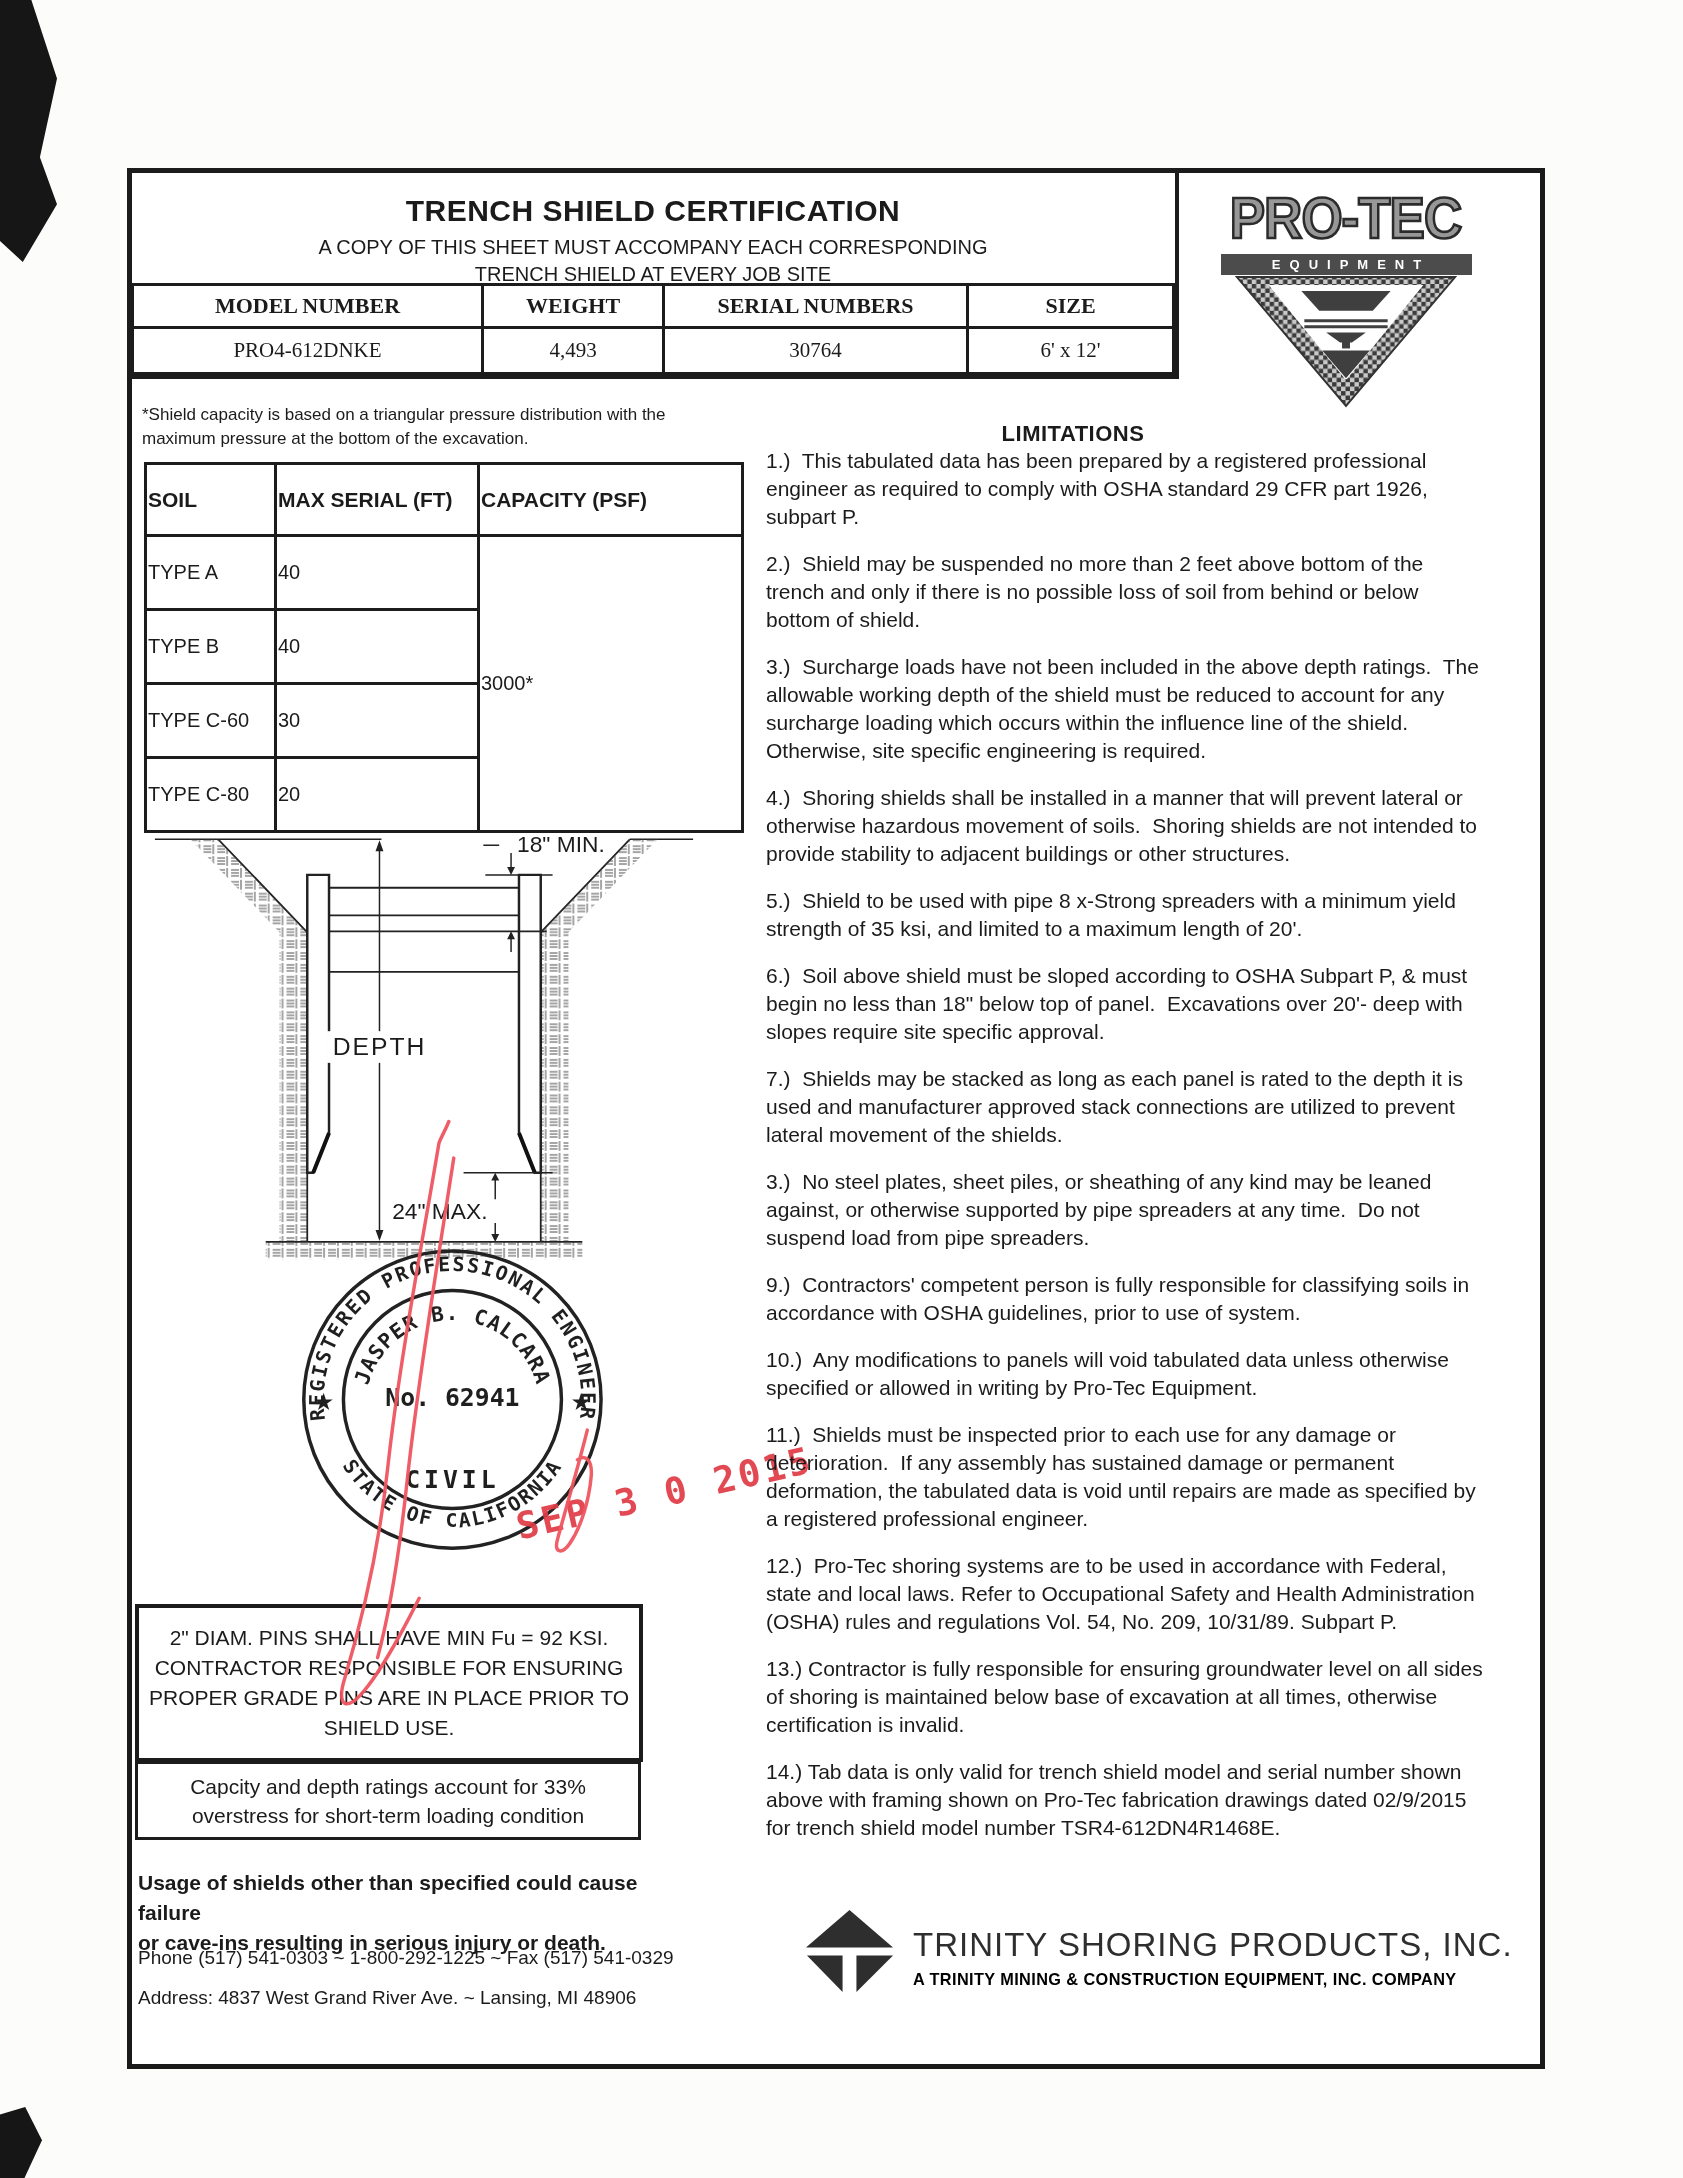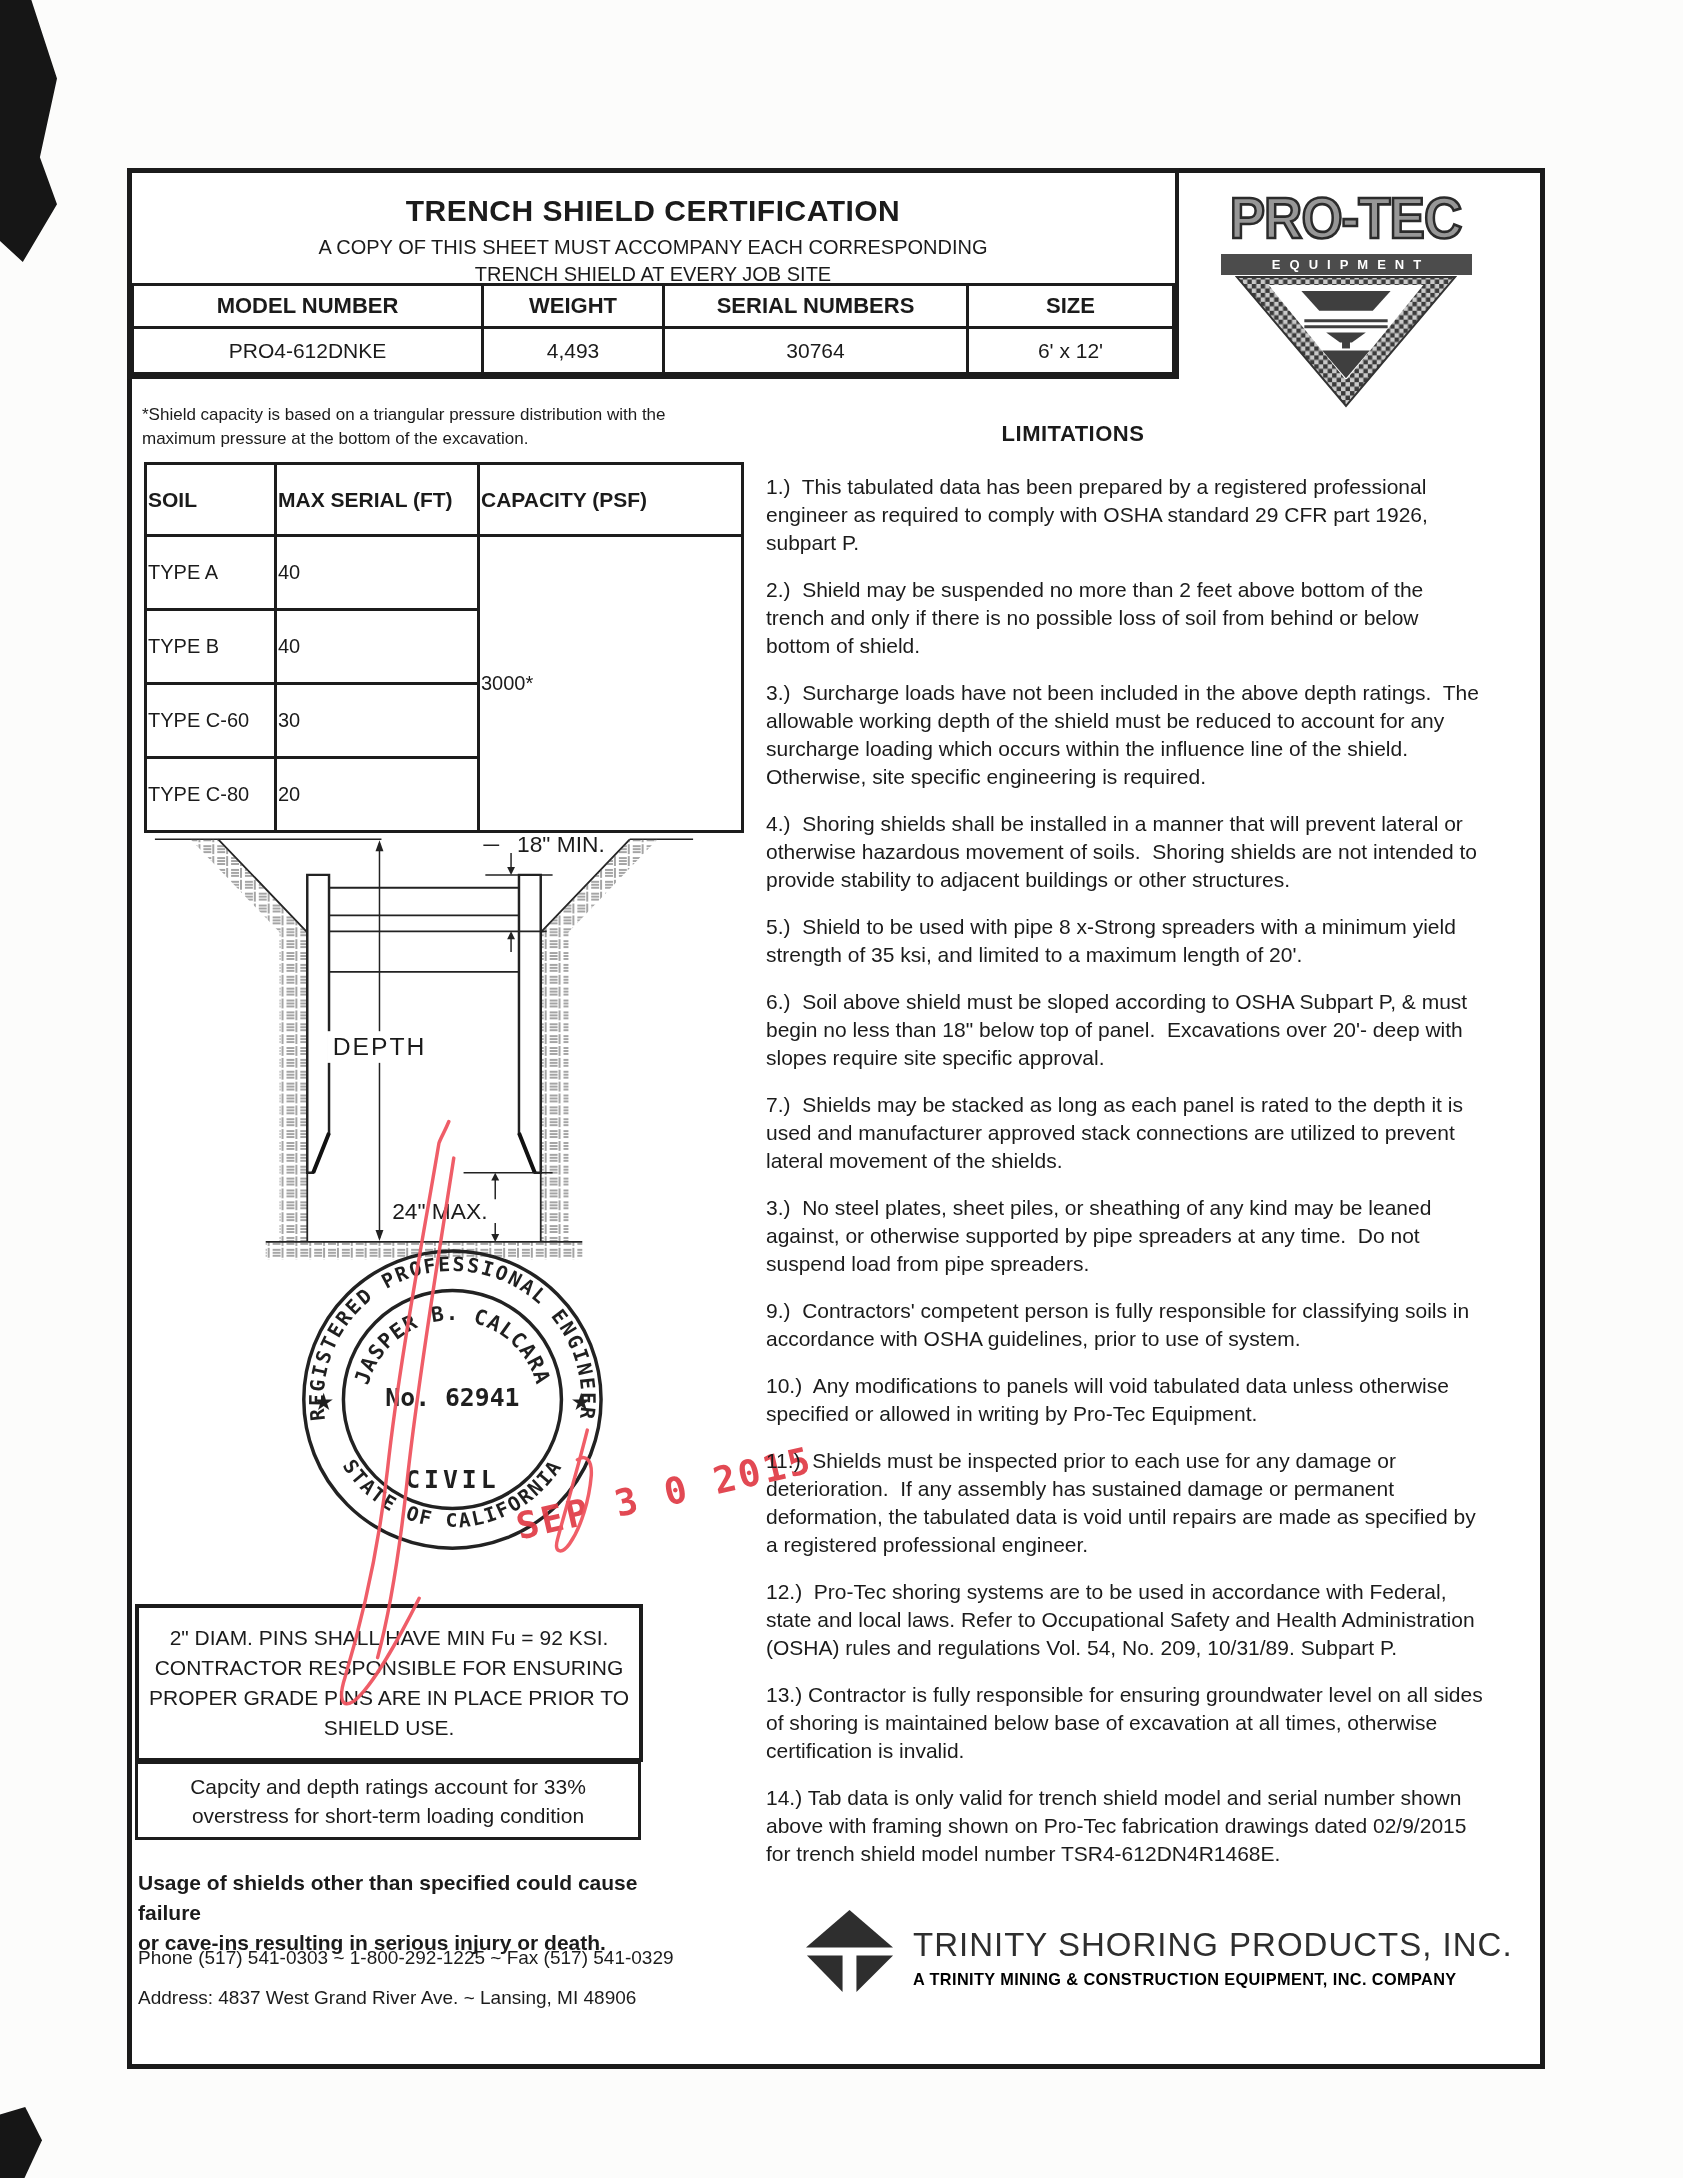--- a/index.html
+++ b/index.html
@@ -11,35 +11,35 @@
   .blob-bottom{position:absolute;left:0;top:2107px;width:42px;height:74px;background:#161616;
     clip-path:polygon(0 10%,60% 0,100% 45%,55% 100%,0 100%);}
   
   .doc{position:absolute;left:127px;top:168px;width:1408px;height:1891px;border:5px solid #1a1a1a;background:#fff;}
   .abs{position:absolute;}
   
   .title-box{left:-5px;top:-5px;width:1044px;height:203px;border:4px solid #1c1c1c;}
   .title{margin-top:22px;text-align:center;font-size:30px;font-weight:bold;letter-spacing:0.5px;}
   .subtitle{text-align:center;font-size:20px;line-height:27px;margin-top:6px;}
   table{border-collapse:collapse;}
-  .model-table{position:absolute;left:0;bottom:0;width:100%;}
+  .model-table{position:absolute;left:0;bottom:0;width:100%;font-family:Liberation Serif, serif;}
   .model-table th,.model-table td{border:3px solid #1c1c1c;text-align:center;}
   .model-table th{font-size:22px;height:38px;}
   .model-table td{font-size:21px;height:41px;font-weight:normal;}
   
   .note{left:10px;top:230px;width:560px;font-size:17px;line-height:24px;}
   
   .soil-table{position:absolute;left:12px;top:289px;}
   .soil-table th,.soil-table td{border:3px solid #1c1c1c;text-align:left;vertical-align:middle;}
   .soil-table th{font-size:21px;height:67px;}
   .soil-table td{font-size:20px;height:69px;}
   .cap-cell{font-size:22px;}
   
   .limitations{left:634px;top:248px;width:719px;}
-  .lim-heading{width:614px;text-align:center;font-weight:bold;font-size:22px;letter-spacing:0.5px;margin-bottom:26px;}
+  .lim-heading{width:614px;text-align:center;font-weight:bold;font-size:22px;letter-spacing:0.5px;}
   .lim-item{font-size:21px;line-height:28px;margin:0 0 19px 0;white-space:pre-wrap;}
   
   .datestamp{left:381px;top:1299px;color:#e03c46;font-weight:bold;font-size:37px;letter-spacing:3px;
     transform:rotate(-13deg);opacity:.93;white-space:nowrap;font-family:"DejaVu Sans Mono",monospace;}
   
   .pins-box{left:3px;top:1431px;width:500px;height:150px;border:4px solid #1c1c1c;display:flex;align-items:center;justify-content:center;}
   .pins-text{font-size:21px;line-height:30px;text-align:center;padding:0 8px;}
   .over-box{left:3px;top:1588px;width:500px;height:73px;border:3px solid #1c1c1c;display:flex;align-items:center;justify-content:center;}
   .over-text{font-size:21px;line-height:29px;text-align:center;}
   

